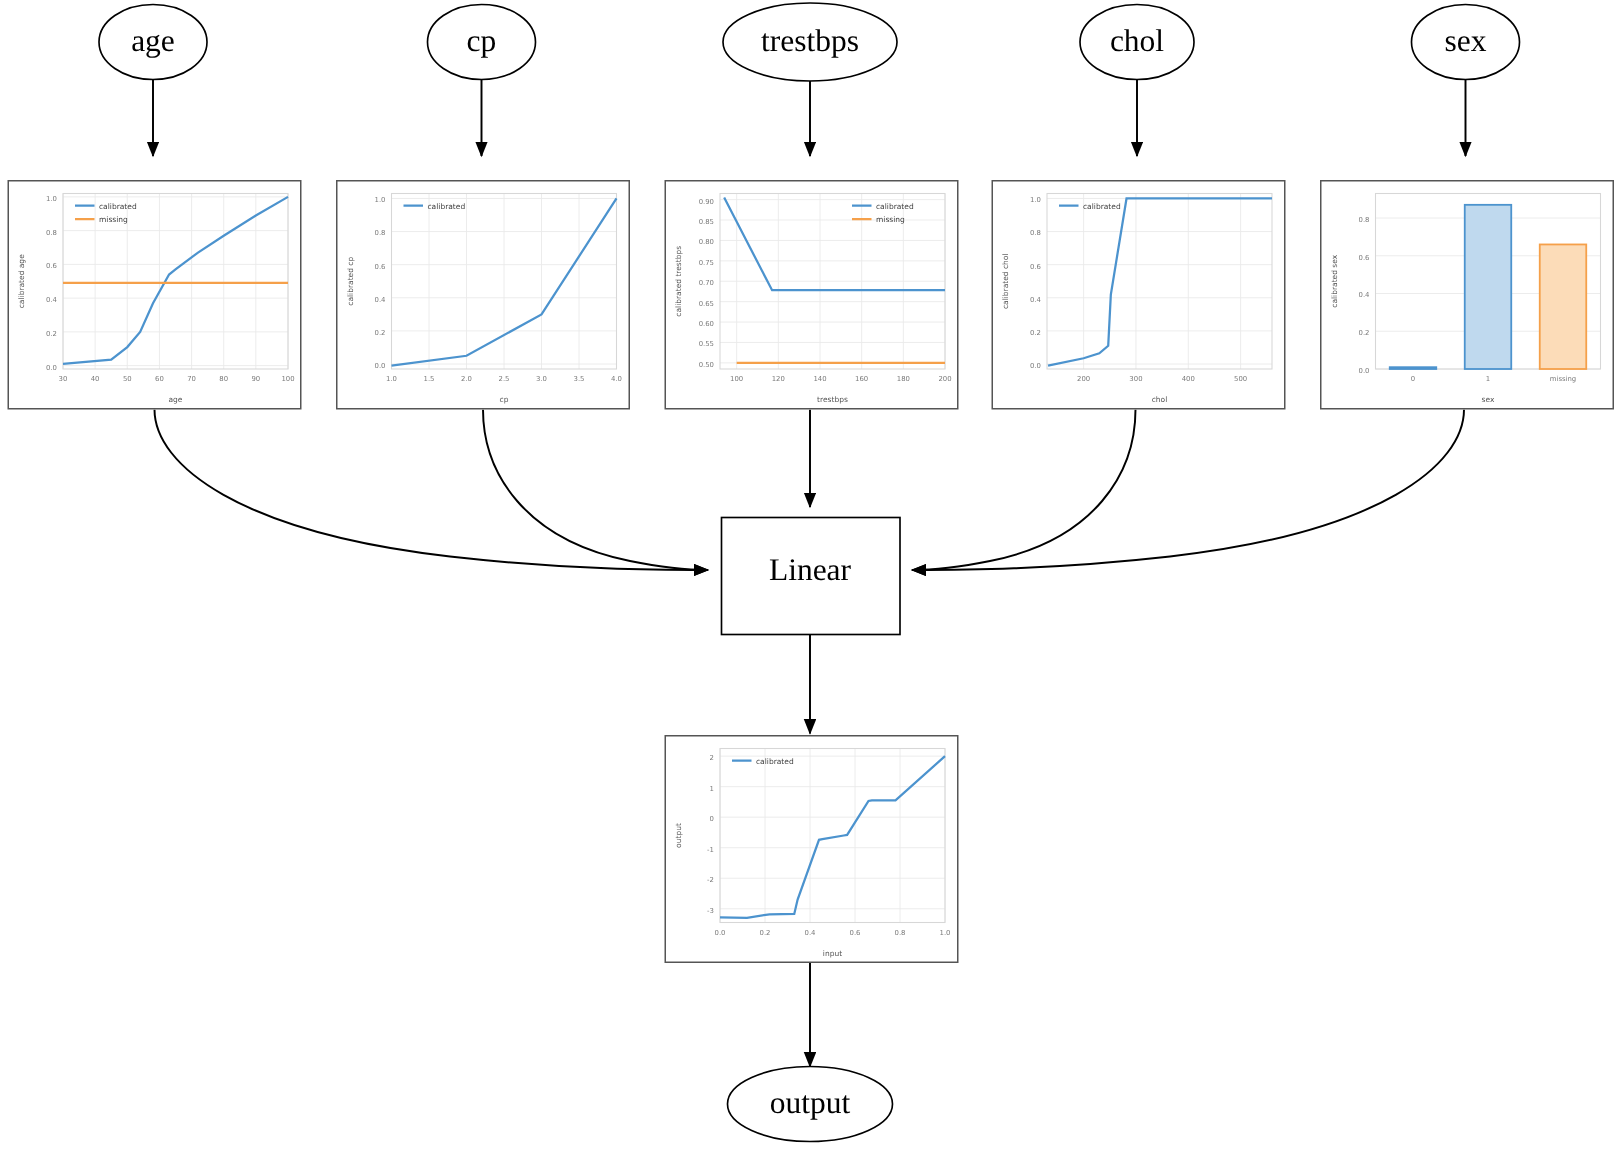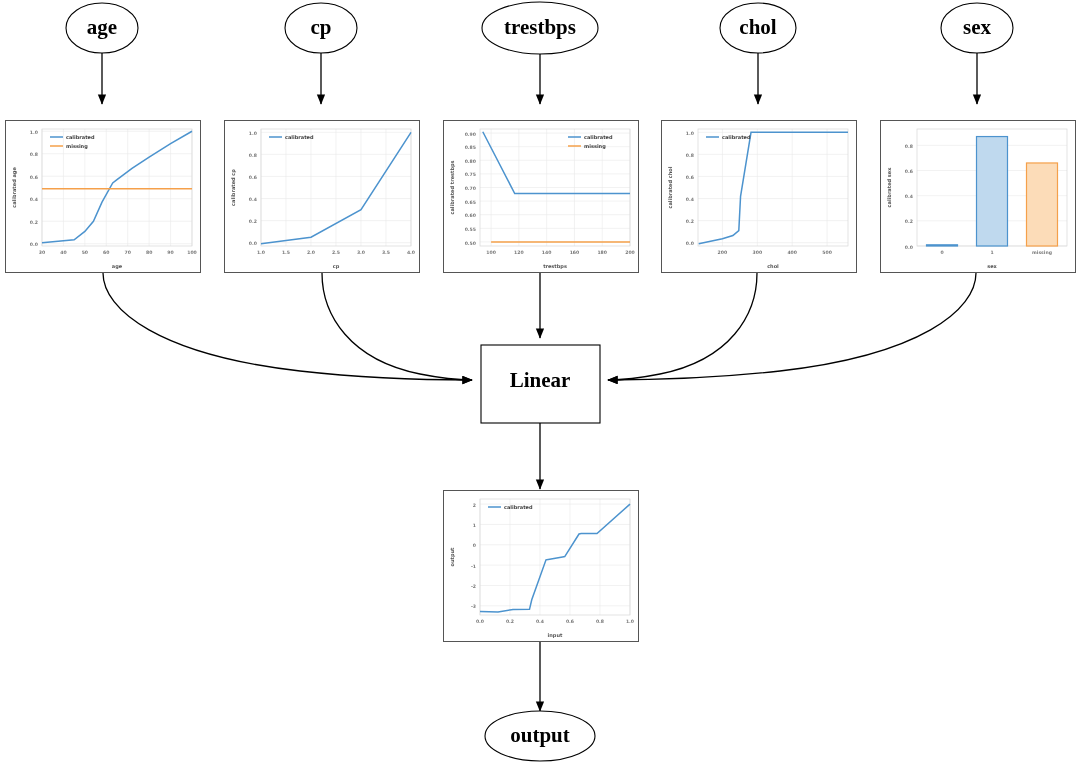--- a/index.html
+++ b/index.html
@@ -1,18 +1,18 @@
 <!DOCTYPE html>
 <html><head>
 <meta charset="utf-8">
 <style>
   html,body{margin:0;padding:0;background:#ffffff;}
   body{width:1080px;height:767px;position:relative;overflow:hidden;
        font-family:"Liberation Serif", serif;color:#000;}
-  #stage{position:absolute;left:0;top:0;width:1080px;height:767px;font-weight:bold;}
+  #stage{position:absolute;left:0;top:0;width:1080px;height:767px;}
   svg.layer{position:absolute;left:0;top:0;width:1080px;height:767px;overflow:visible;}
   .node-ellipse{fill:#ffffff;stroke:#000000;stroke-width:1.1;}
   .node-rect{fill:#ffffff;stroke:#000000;stroke-width:1.1;}
   .node-label{font-family:"Liberation Serif", serif;font-size:21px;fill:#000;
               text-anchor:middle;dominant-baseline:middle;}
   .edge{fill:none;stroke:#000000;stroke-width:1.3;}
   .panel{position:absolute;background:#ffffff;border:1.4px solid #555;box-sizing:border-box;}
   .panel svg{display:block;}
   .ax-spine{stroke:#d7d7d7;stroke-width:0.7;fill:none;}
   .grid{stroke:#eaeaea;stroke-width:0.6;}

